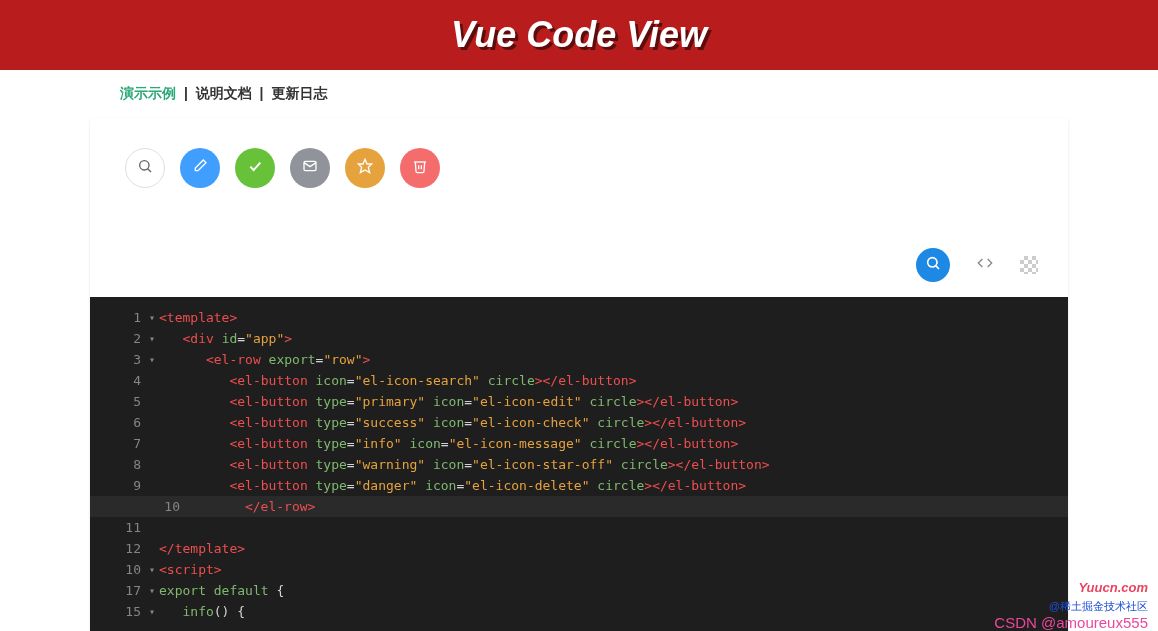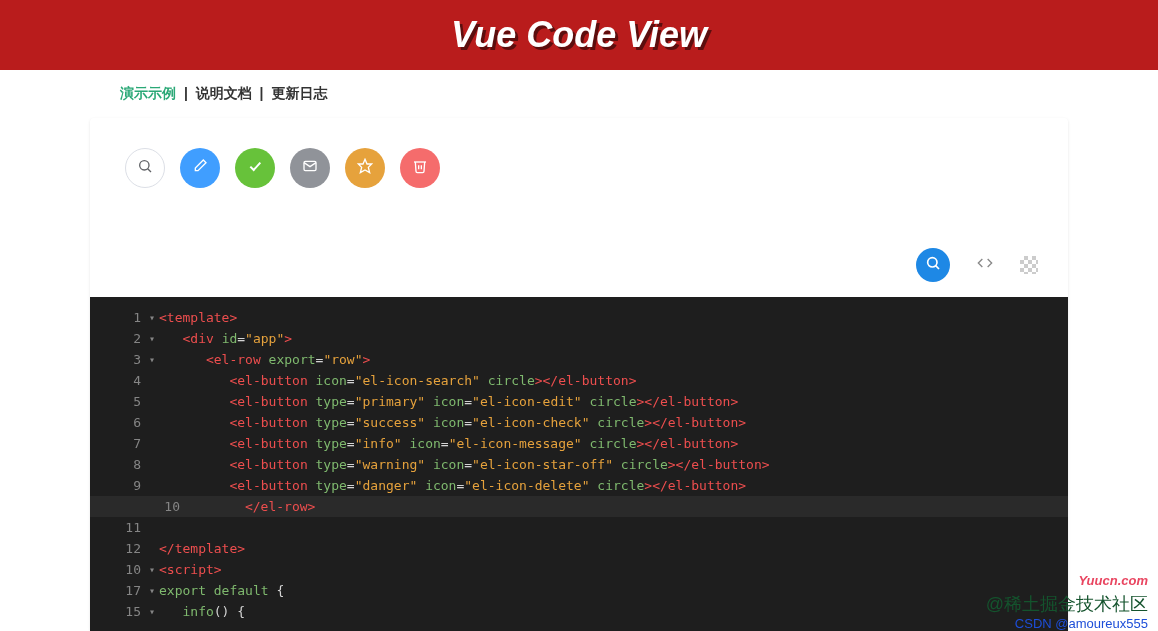--- a/index.html
+++ b/index.html
@@ -33,22 +33,22 @@
 .gutter { width: 55px; text-align: right; color: #858585; padding-right: 4px; user-select: none; }
 .fold { width: 14px; color: #858585; font-size: 10px; text-align: center; }
 .code { flex: 1; white-space: pre; color: #d4d4d4; }
 .tag { color: #ed4e4e; }
 .attr { color: #7fb96e; }
 .str { color: #e6a23c; }
 .punc { color: #d4d4d4; }
 .kw { color: #7fb96e; }
 .watermarks { position: fixed; right: 10px; bottom: 0; text-align: right; font-size: 13px; }
 .wm1 { color: #e94560; font-style: italic; font-weight: bold; margin-bottom: 4px; }
-.wm2 { color: #14532d; font-size: 18px; }
-.wm3 { color: #1d4ed8; font-size: 13px; }
+.wm2 { color: #1d4ed8; font-size: 11px; }
+.wm3 { color: #ec4899; font-size: 15px; }
 </style>
 </head>
 <body>
 
 <div class="header">
   <h1>Vue Code View</h1>
 </div>
 
 <div class="nav">
   <a class="active">演示示例</a><span class="sep"> | </span><a class="link">说明文档</a><span class="sep"> | </span><a class="link">更新日志</a>

